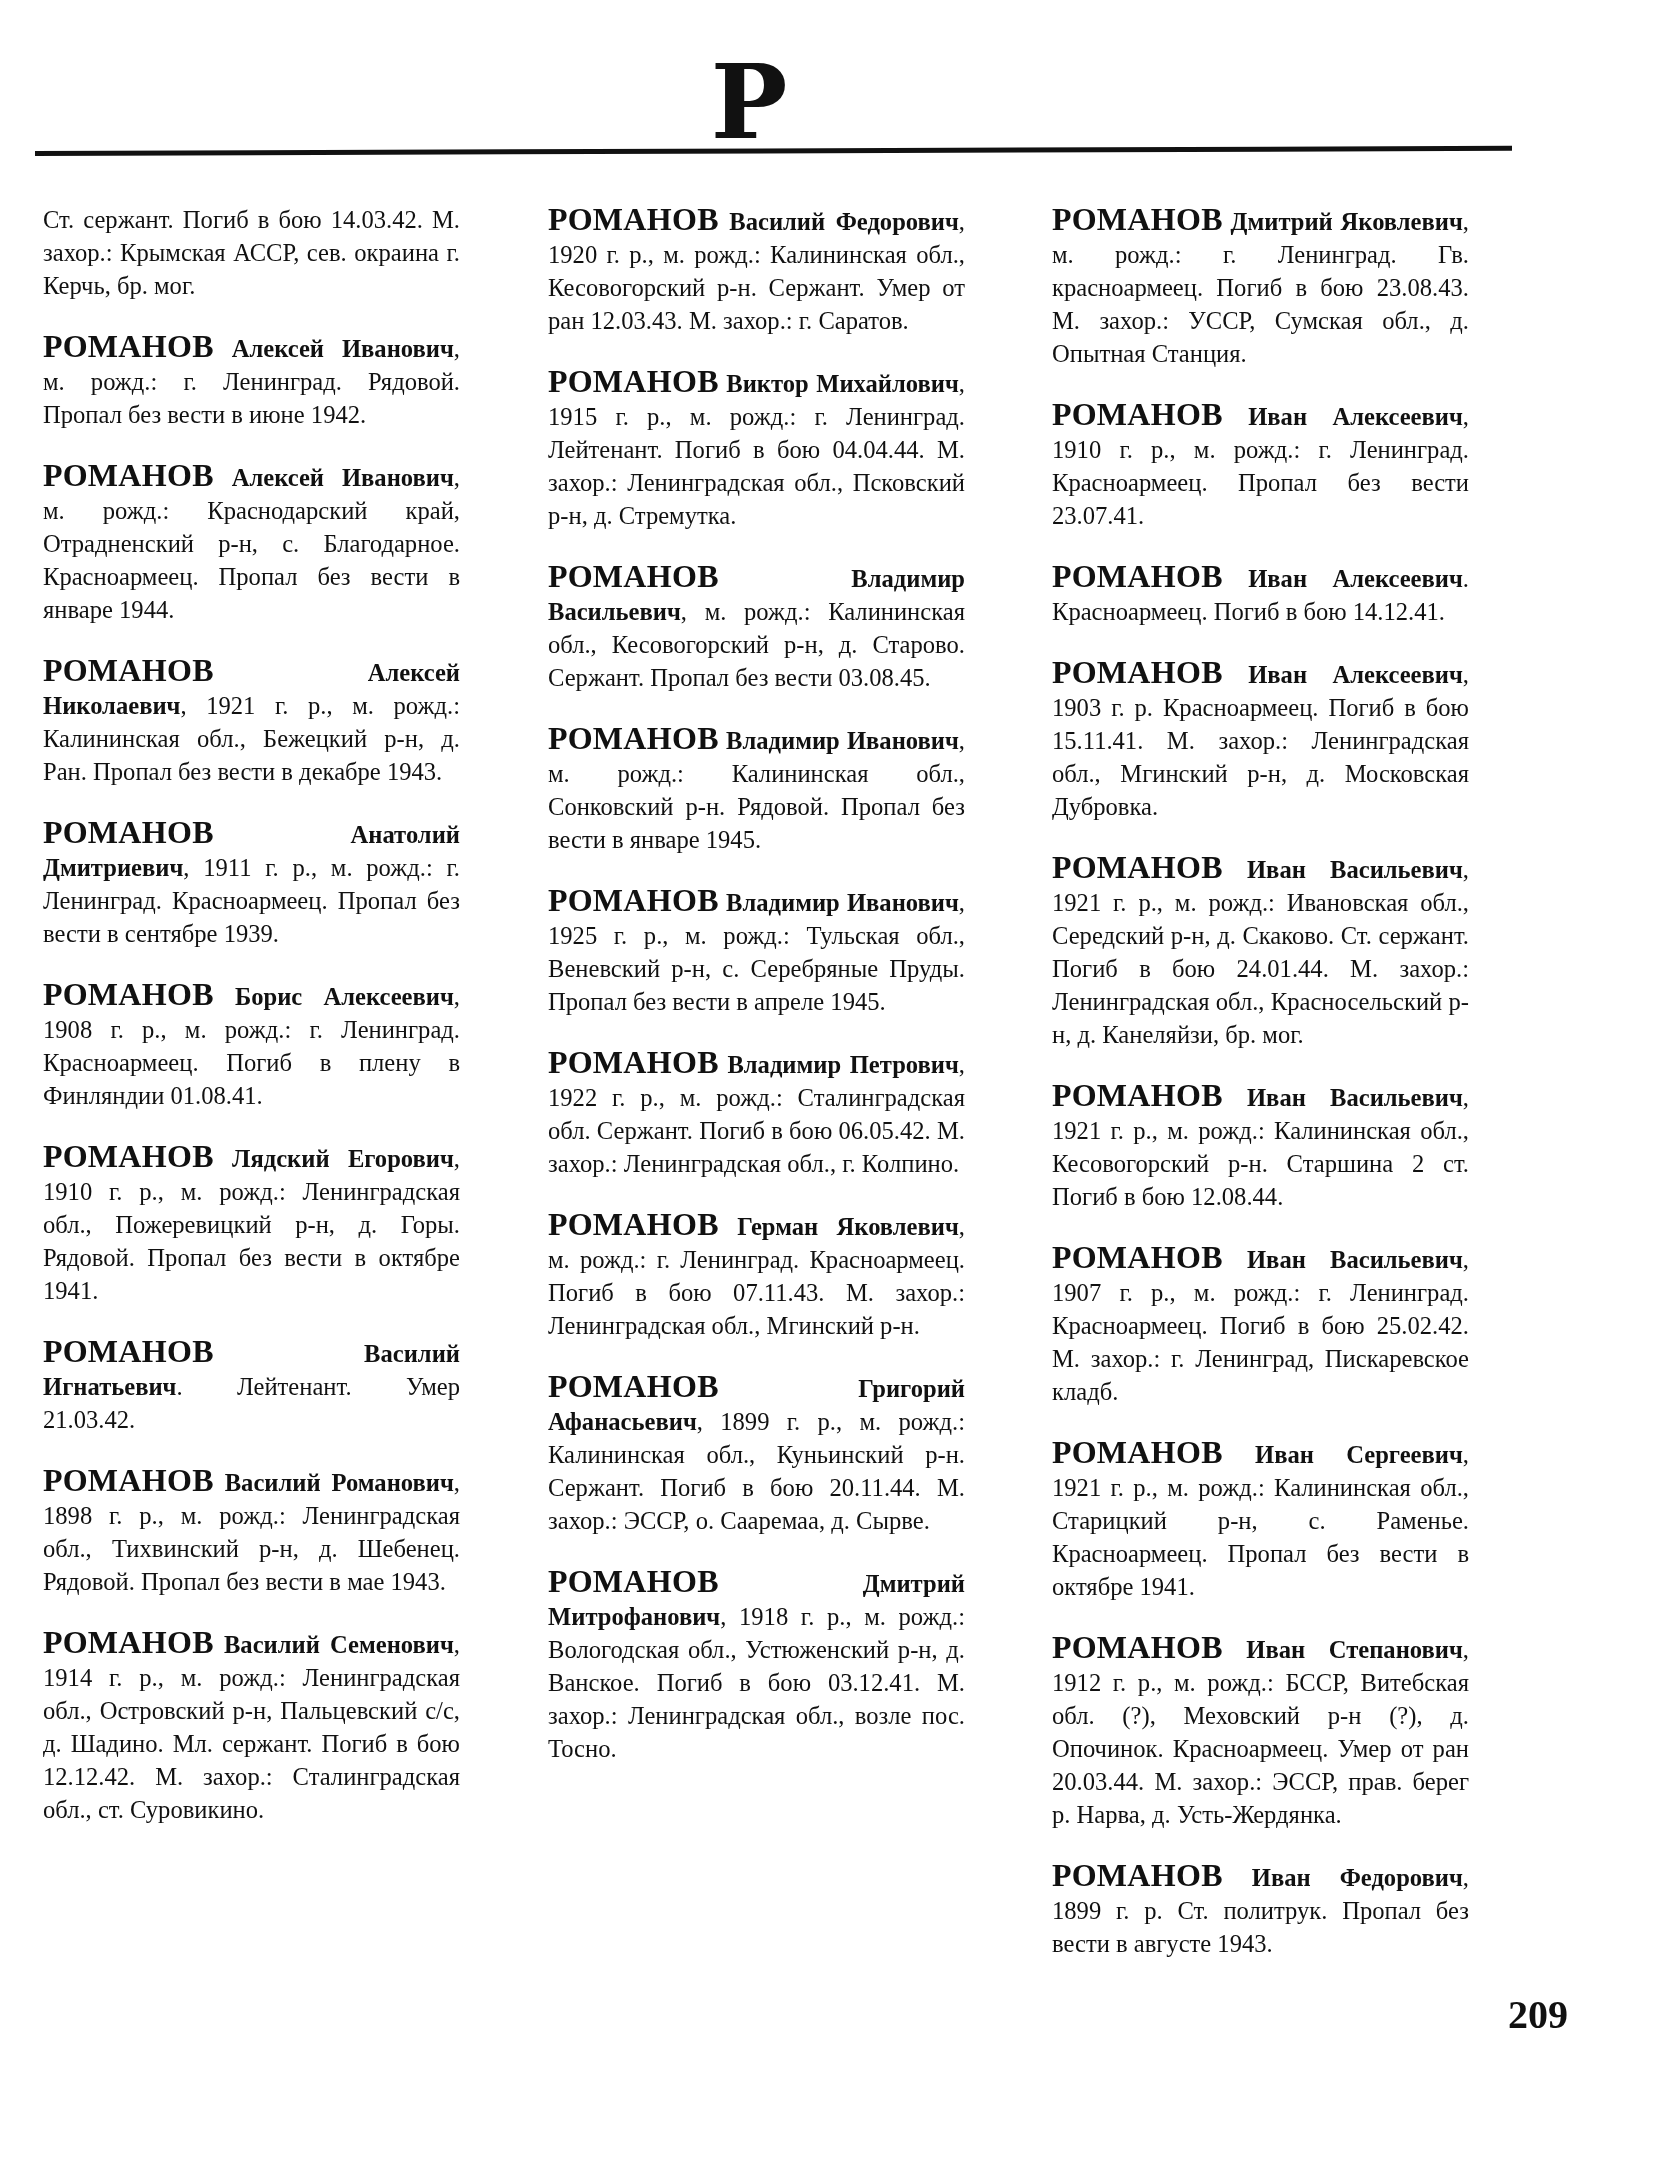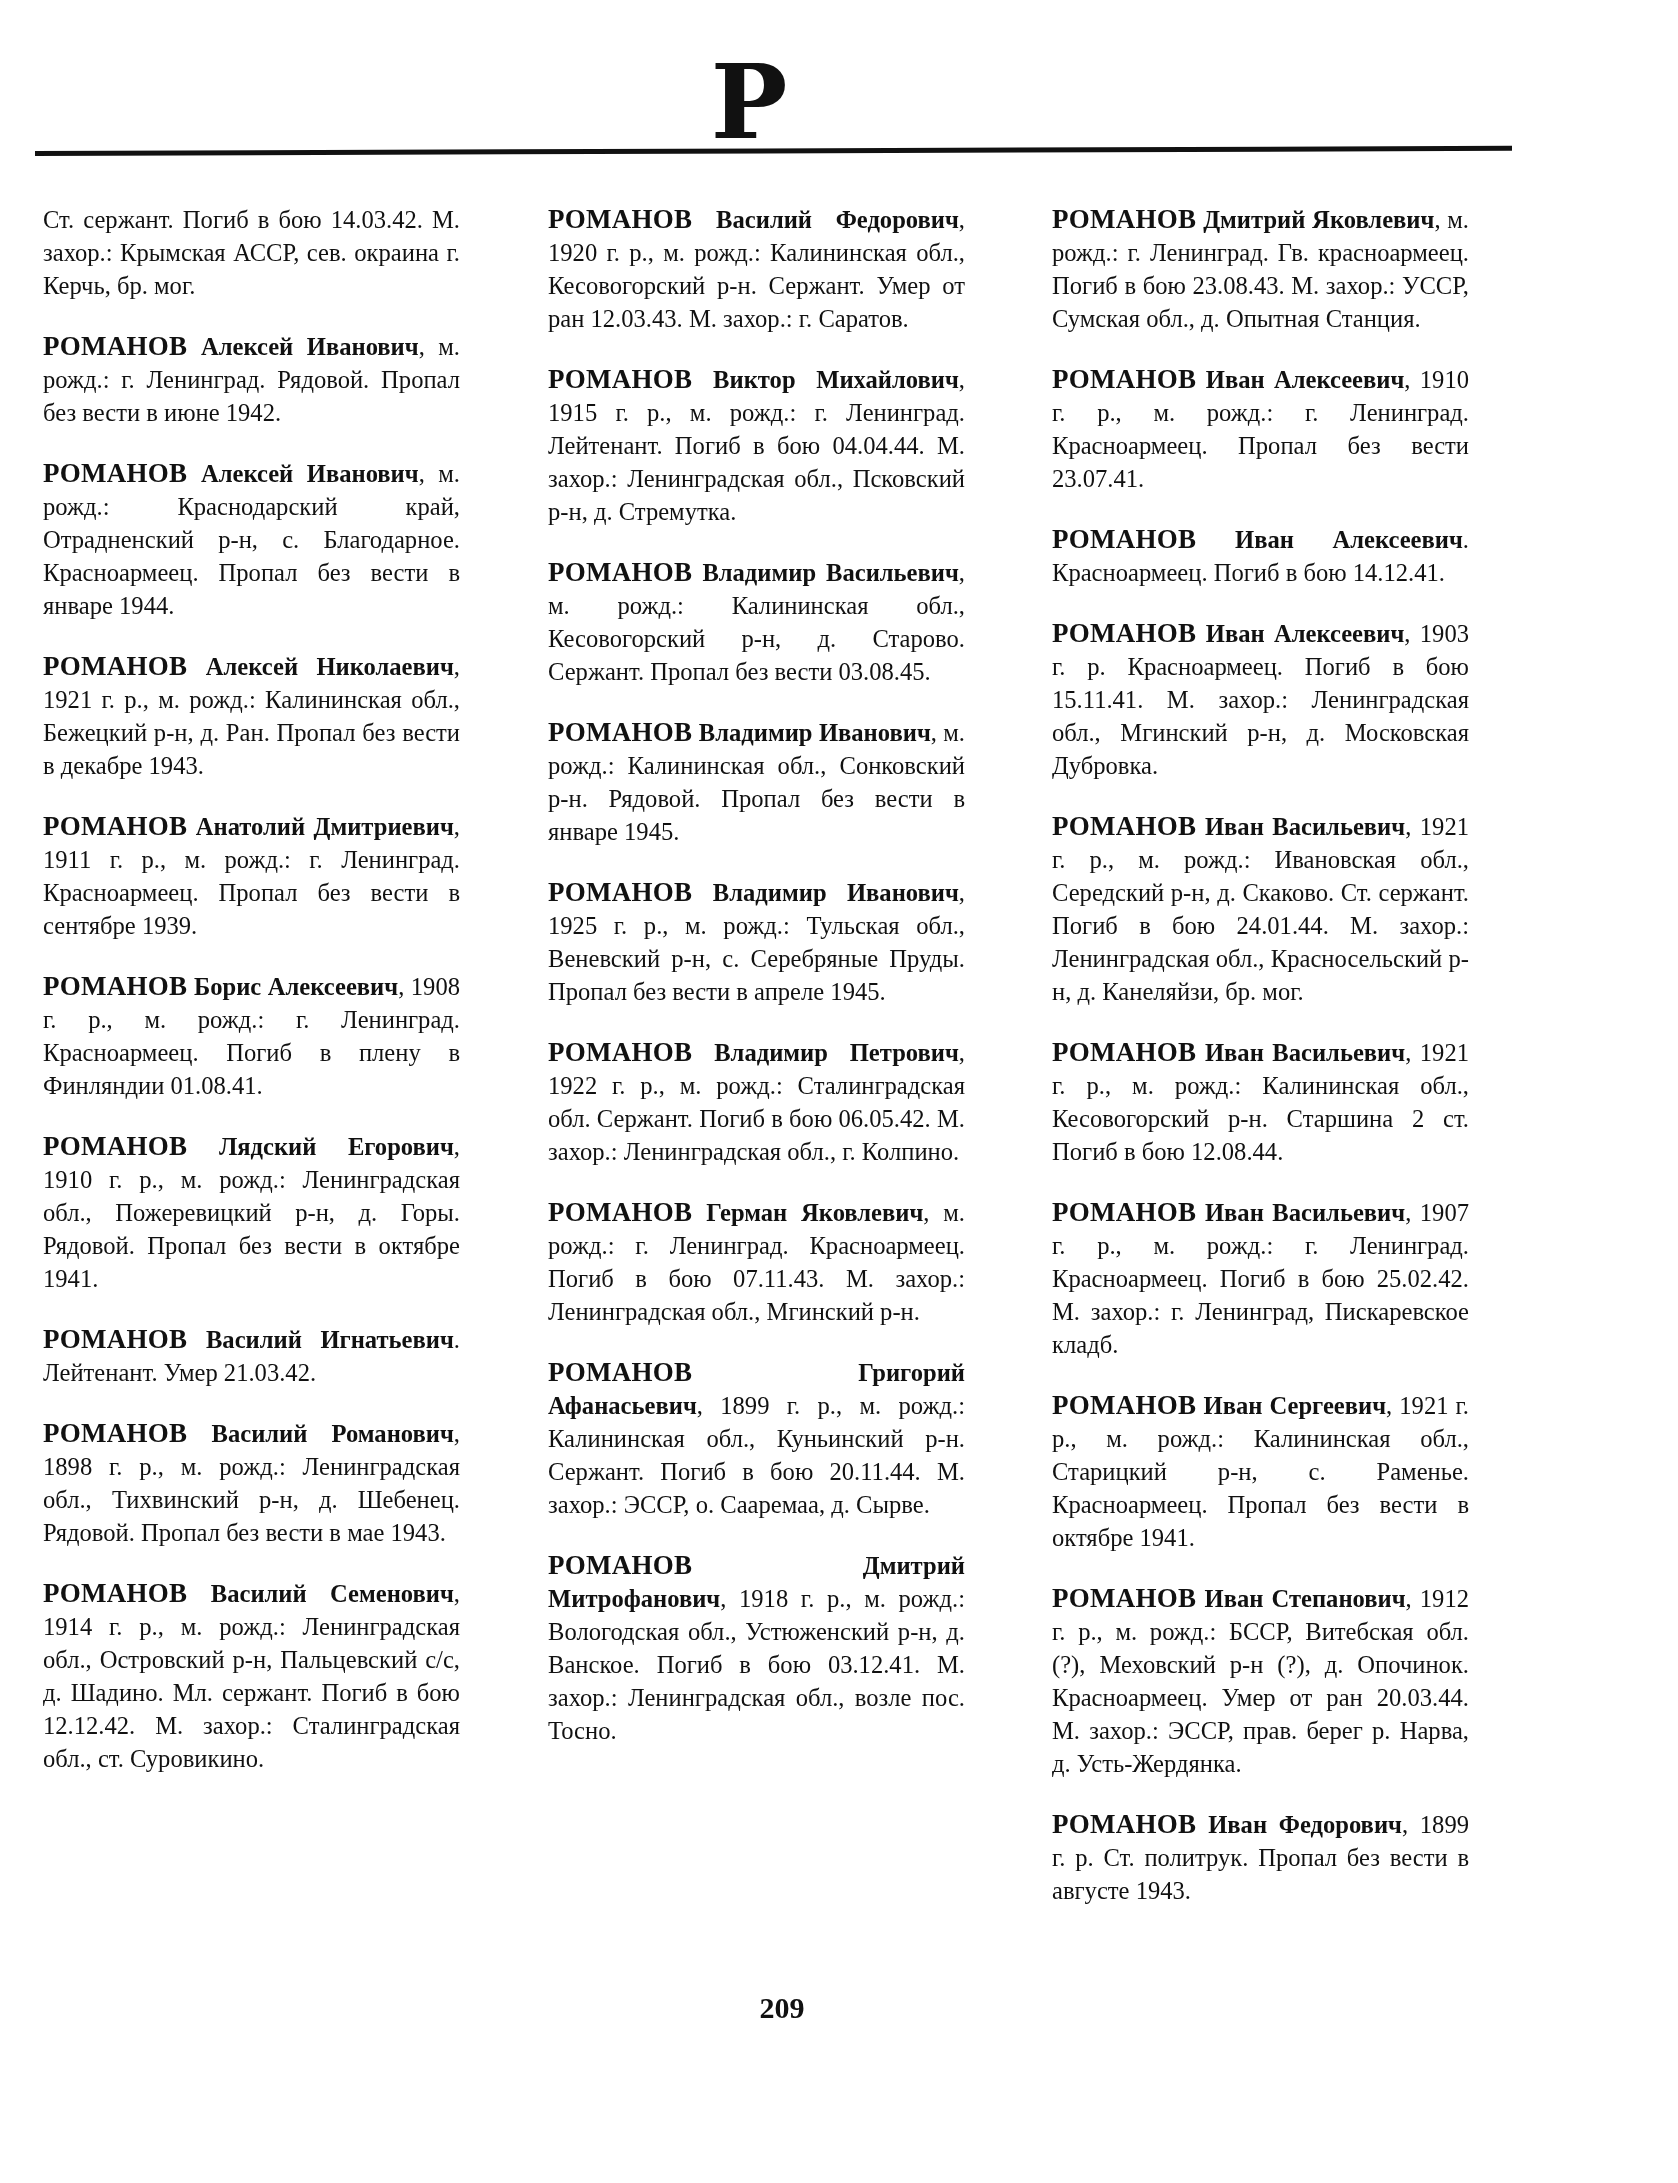--- a/index.html
+++ b/index.html
@@ -5,24 +5,24 @@
   html, body { margin: 0; padding: 0; background: #ffffff; }
   body { width: 1678px; height: 2183px; position: relative; overflow: hidden;
          font-family: "Liberation Serif", "DejaVu Serif", serif; color: #111; }
   .header-letter { position: absolute; left: 0; width: 1498px; top: 51px; text-align: center;
          font-size: 102px; font-weight: bold; line-height: 1; font-family: "DejaVu Serif", serif; }
   .header-rule { position: absolute; left: 35px; top: 151px; width: 1477px; height: 4.8px; background: #111;
          transform: rotate(-0.2deg); transform-origin: left center; }
   .column { position: absolute; top: 203px; width: 417px; }
   .col-1 { left: 43px; } .col-2 { left: 548px; } .col-3 { left: 1052px; }
   .entry { font-size: 24.6px; line-height: 33px; text-align: justify; margin: 0 0 28px 0; }
-  .entry .surname { font-weight: bold; font-size: 27px; letter-spacing: 0.3px; }
+  .entry .surname { font-weight: bold; font-size: 32px; letter-spacing: 0.3px; }
   .entry .given { font-weight: bold; }
-  .page-number { position: absolute; top: 1991px; left: 6px; width: 1552px; text-align: center;
-         font-size: 30px; font-weight: bold; }
+  .page-number { position: absolute; top: 1991px; left: 16px; width: 1552px; text-align: right;
+         font-size: 40px; font-weight: bold; }
 </style>
 </head>
 <body>
 
 <div class="header-letter">Р</div>
 <div class="header-rule"></div>
 
 <div class="column col-1">
     <p class="entry"><span class="details">Ст. сержант. Погиб в бою 14.03.42. М. захор.: Крымская АССР, сев. окраина г. Керчь, бр. мог.</span></p>
     <p class="entry"><span class="surname">РОМАНОВ</span> <span class="given">Алексей Иванович</span><span class="details">, м. рожд.: г. Ленинград. Рядовой. Пропал без вести в июне 1942.</span></p>

